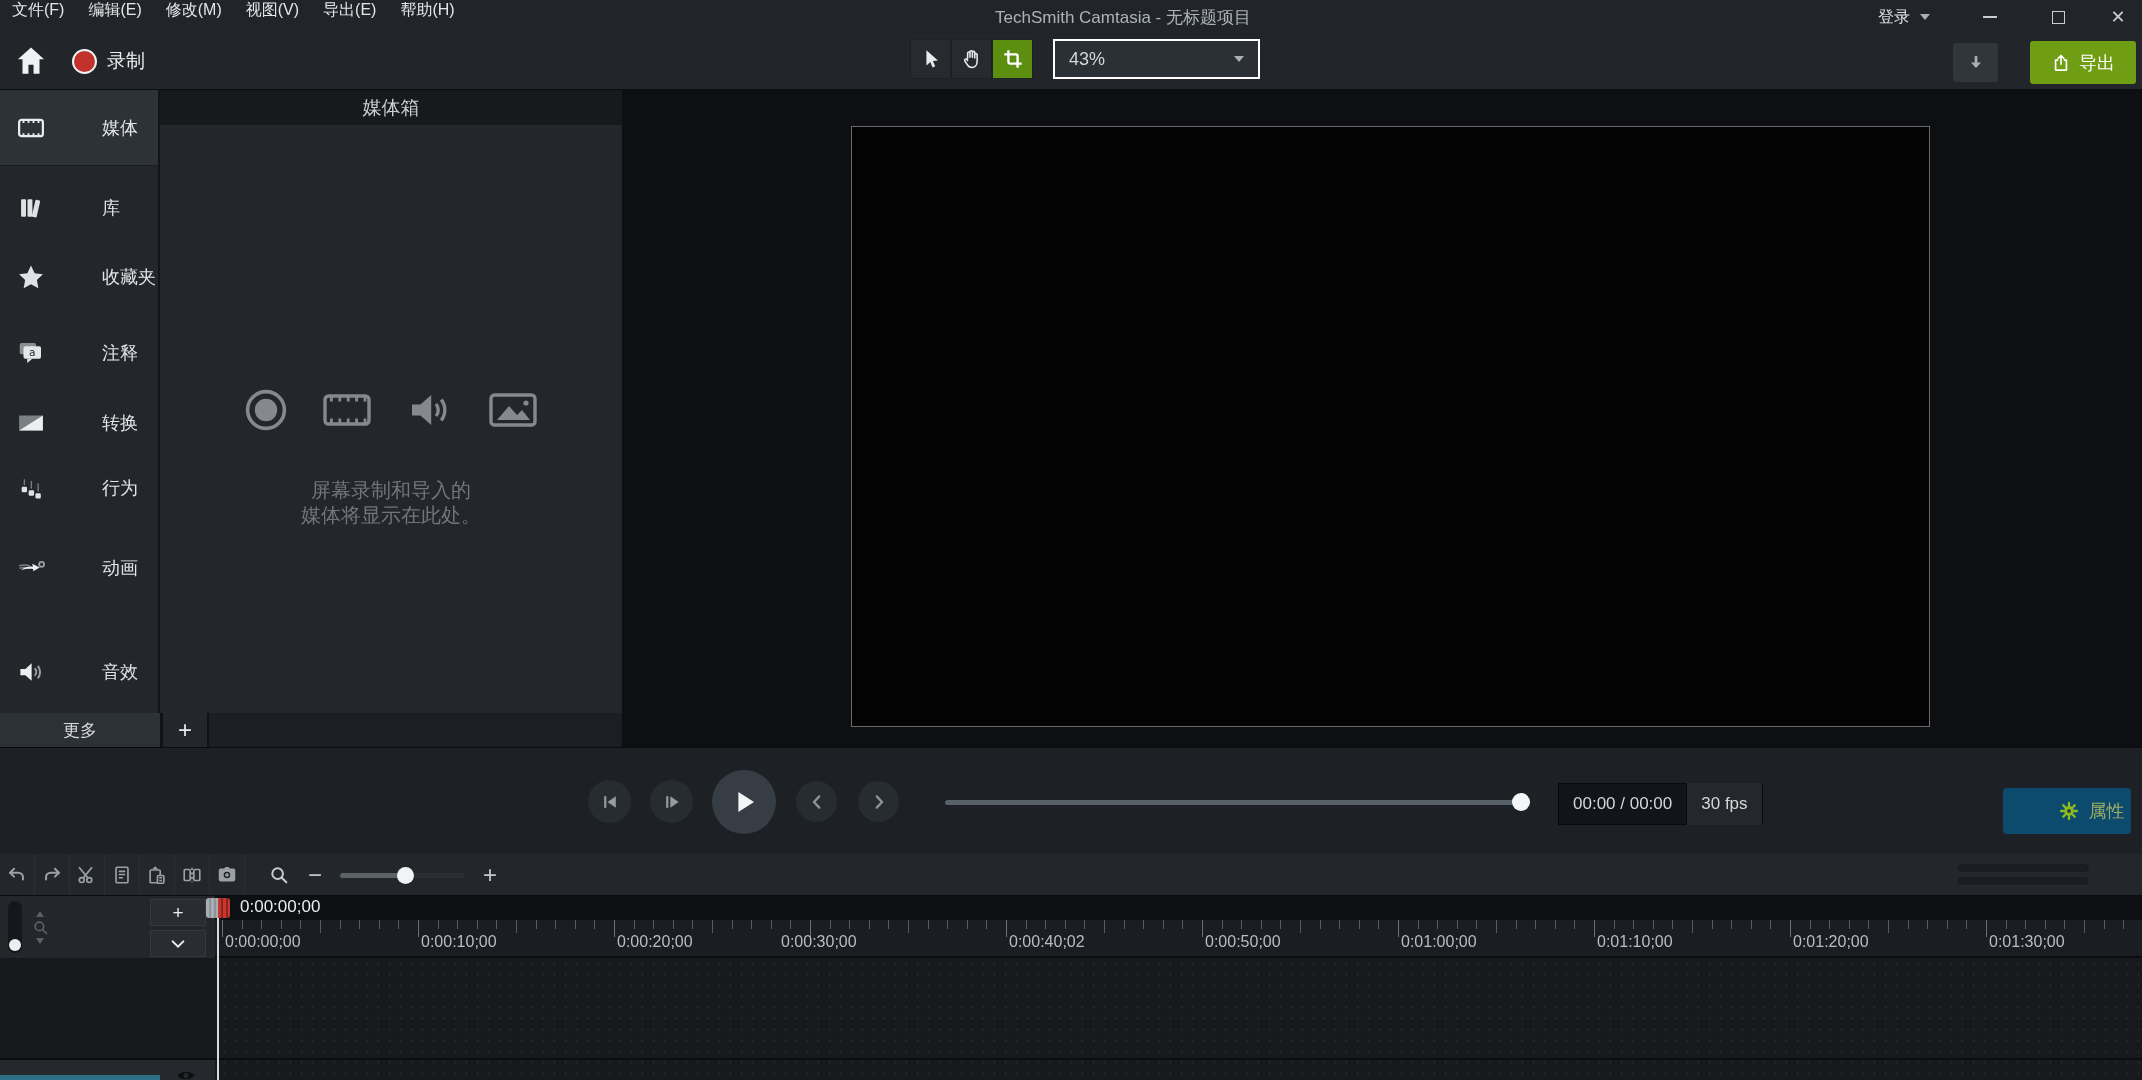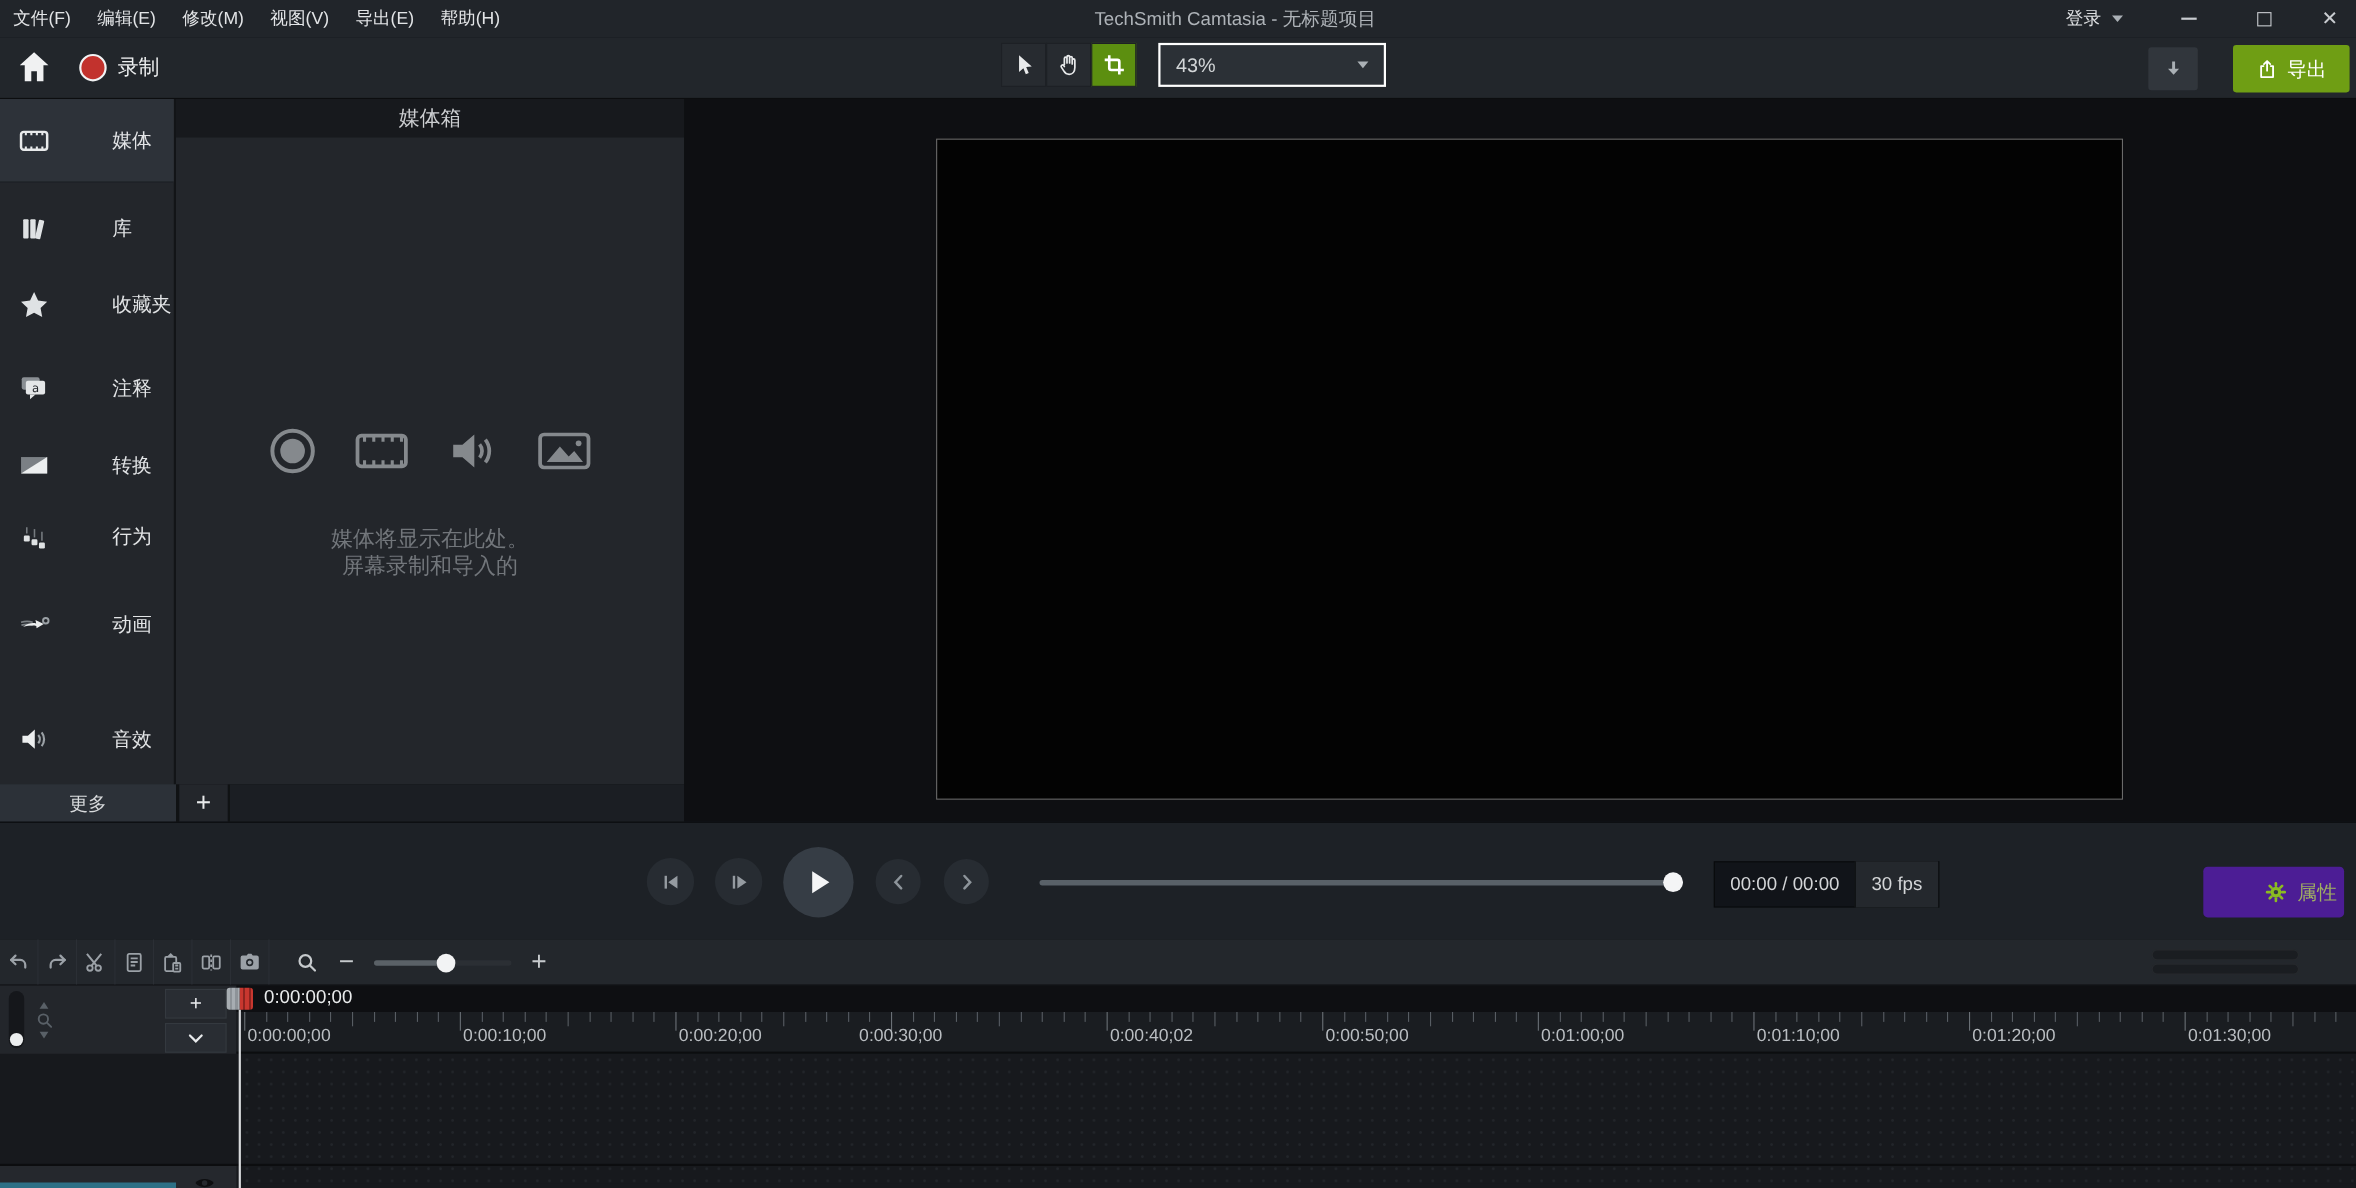--- a/index.html
+++ b/index.html
@@ -3,21 +3,21 @@
 <meta charset="utf-8">
 <style>
   * { margin:0; padding:0; box-sizing:border-box; }
   html,body { background:#000; }
   body { font-family:"Liberation Sans","DejaVu Sans",sans-serif; }
   #app { position:relative; width:2142px; height:1080px; background:#101214; overflow:hidden; color:#dfe1e3; }
   .abs { position:absolute; }
 
   
   #menubar { left:0; top:0; width:2142px; height:34px; background:#21252a; }
-  #menus { left:12px; top:0; height:34px; display:flex; align-items:center; gap:24px; }
+  #menus { left:12px; top:0; height:34px; display:flex; gap:24px; }
   .menu-item { font-size:16px; color:#e3e5e7; cursor:default; }
   #window-title { left:50%; top:0; transform:translateX(-50%); margin-left:52px; height:34px; display:flex; align-items:center; font-size:17px; color:#aeb3b8; }
   #signin { right:212px; top:0; height:34px; display:flex; align-items:center; gap:10px; font-size:16px; color:#dfe1e3; }
   .caret-down { width:0; height:0; border-left:5px solid transparent; border-right:5px solid transparent; border-top:6px solid #aab0b5; display:inline-block; }
   .winbtn { top:0; width:48px; height:34px; display:flex; align-items:center; justify-content:center; color:#c9ccd0; background:transparent; border:none; }
   #btn-min { right:128px; } #btn-max { right:60px; } #btn-close { right:0; }
   .glyph-min { width:14px; height:2px; background:#c9ccd0; display:inline-block; }
   .glyph-max { width:13px; height:13px; border:1.5px solid #c9ccd0; display:inline-block; }
   .glyph-close { font-size:18px; line-height:1; color:#c9ccd0; }
 
@@ -64,21 +64,21 @@
   #pb-stepfwd  { left:650px; top:32px; width:43px; height:43px; }
   #pb-play { left:712px; top:22px; width:64px; height:64px; background:#363d45; color:#f2f3f4; }
   #pb-prev { left:796px; top:33px; width:41px; height:41px; }
   #pb-next { left:858px; top:33px; width:41px; height:41px; }
   #pb-slider { left:945px; top:44px; width:585px; height:20px; }
   #pb-slider .track { position:absolute; left:0; top:8px; width:100%; height:5px; border-radius:3px; background:#59616 8; background:#596168; }
   #pb-slider .thumb { position:absolute; right:0; top:1px; width:18px; height:18px; border-radius:50%; background:#f4f5f6; }
   #time-box { left:1558px; top:35px; height:42px; display:flex; align-items:center; background:#111419; border:1px solid #090a0c; }
   #time-current { padding:0 14px; font-size:17px; color:#d4d6d8; white-space:nowrap; }
   #fps-box { height:42px; display:flex; align-items:center; padding:0 14px; background:#24282d; font-size:17px; color:#d4d6d8; border-left:1px solid #090a0c; }
-  #props-btn { left:2003px; top:40px; width:128px; height:46px; background:#4c1d95; border:none; border-radius:4px; display:flex; align-items:center; justify-content:center; gap:9px; font-size:18px; color:#9fae63;padding-left:48px; }
+  #props-btn { left:2003px; top:40px; width:128px; height:46px; background:#0c4a6e; border:none; border-radius:4px; display:flex; align-items:center; justify-content:center; gap:9px; font-size:18px; color:#9fae63;padding-left:48px; }
 
   
   #tl-toolbar { left:0; top:854px; width:2142px; height:42px; background:#23272c; border-bottom:1px solid #0c0d0f; }
   #tl-icon-row { left:0; top:0; display:flex; height:41px; }
   .tl-btn { width:35px; height:41px; display:flex; align-items:center; justify-content:center; color:#9ba1a7; background:transparent; border:none; border-right:1px solid #2b2f35; }
   #tl-zoom { left:268px; top:0; height:41px; display:flex; align-items:center; gap:18px; }
   #tl-zoom .mag { color:#c6cacd; }
   #tl-zoom .minus,#tl-zoom .plus { font-size:24px; color:#c6cacd; background:none; border:none; line-height:1; }
   #tl-zoom-slider { position:relative; width:125px; height:18px; }
   #tl-zoom-slider .tr1 { position:absolute; left:0; top:7px; width:52%; height:5px; background:#5a6167; border-radius:3px; }
@@ -330,22 +330,22 @@
       </span>
       <span>
         <svg width="54" height="48" viewBox="0 0 26 24">
             <rect x="2" y="4.5" width="22" height="15" rx="1.8" fill="none" stroke="#85898d" stroke-width="1.7"></rect>
             <path d="M5 17 L11 10 L15 14.5 L17.5 12 L21.5 17 Z" fill="#85898d"></path>
             <circle cx="19.5" cy="8.5" r="1.3" fill="#85898d"></circle>
           </svg>
       </span>
     </div>
     <div id="bin-empty-text" class="abs">
+      <div>屏幕录制和导入的</div>
       <div>媒体将显示在此处。</div>
-      <div>屏幕录制和导入的</div>
     </div>
   </section>
 
   <div id="more-strip" class="abs">
     <button id="more-btn" class="abs">更多</button>
     <button id="addpanel-btn" class="abs"><span>+</span></button>
     <div id="more-rest" class="abs"></div>
   </div>
 
   <section id="stage" class="abs">

